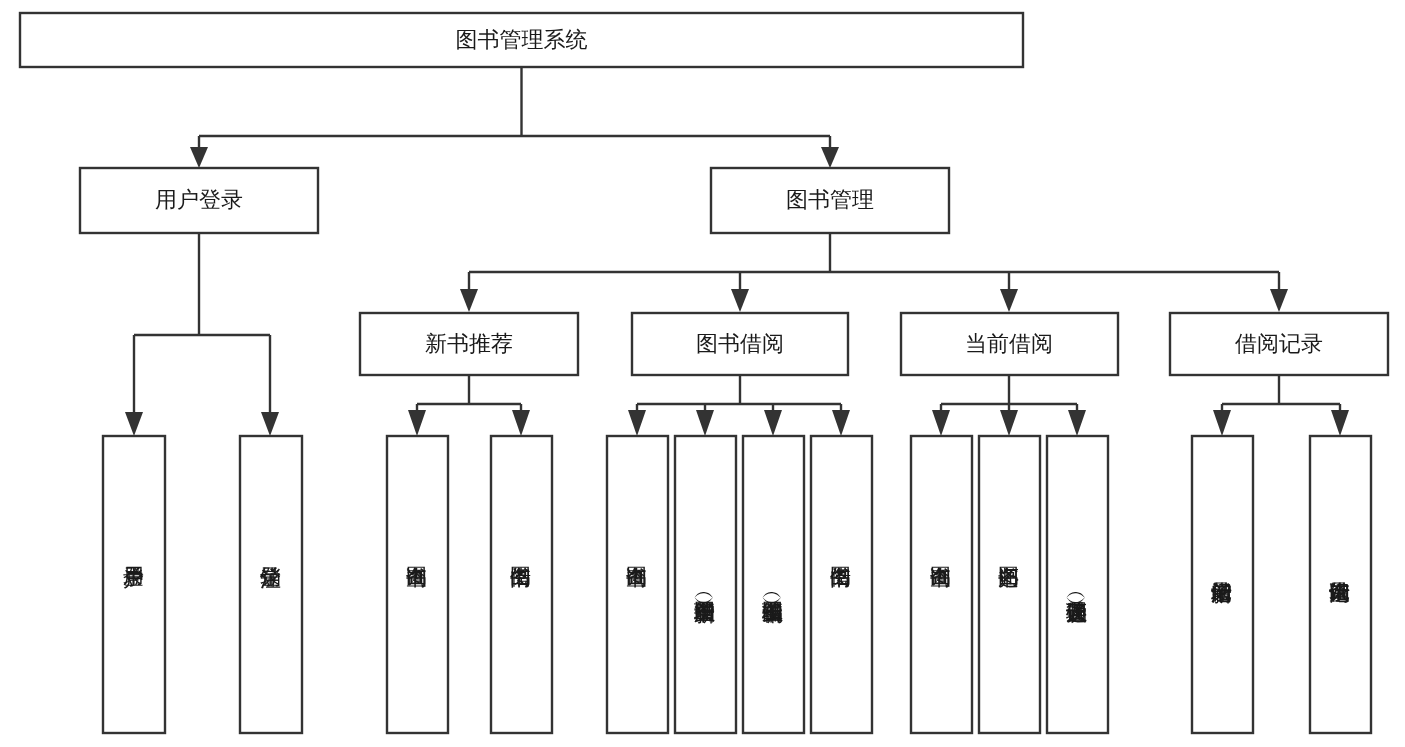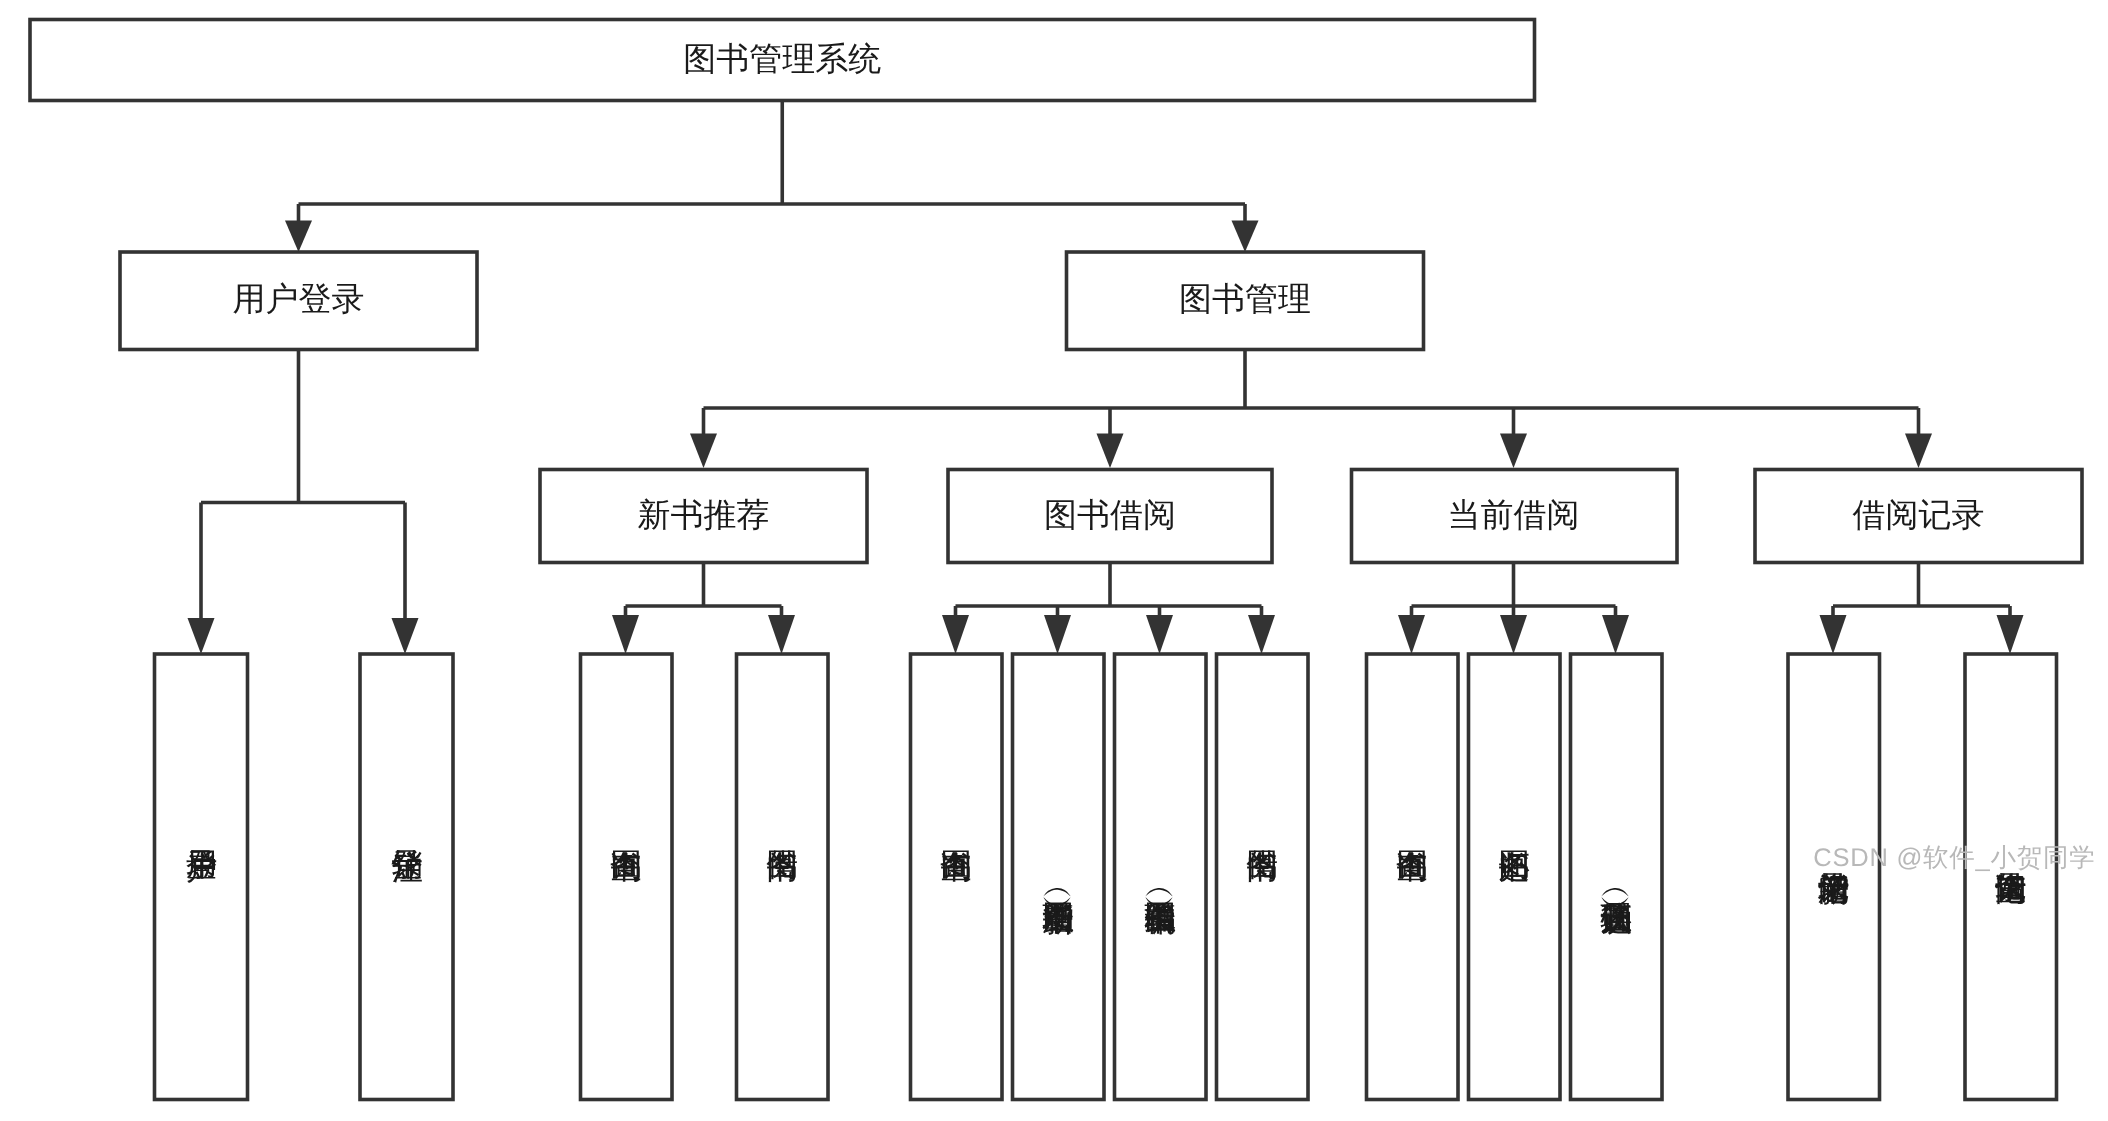--- a/index.html
+++ b/index.html
@@ -224,14 +224,13 @@
       <rect class="node-box" x="1192" y="436" width="61" height="297"></rect>
       <text class="node-label-vert" x="1222" y="565">新增借阅记录</text>
     </g>
     <g>
       <rect class="node-box" x="1310" y="436" width="61" height="297"></rect>
       <text class="node-label-vert" x="1340" y="565">查询借阅记录</text>
     </g>
 
   </svg>
 
-  <div class="watermark">CSDN @软件_小贺同学</div>
 </div>
 
 </body></html>

